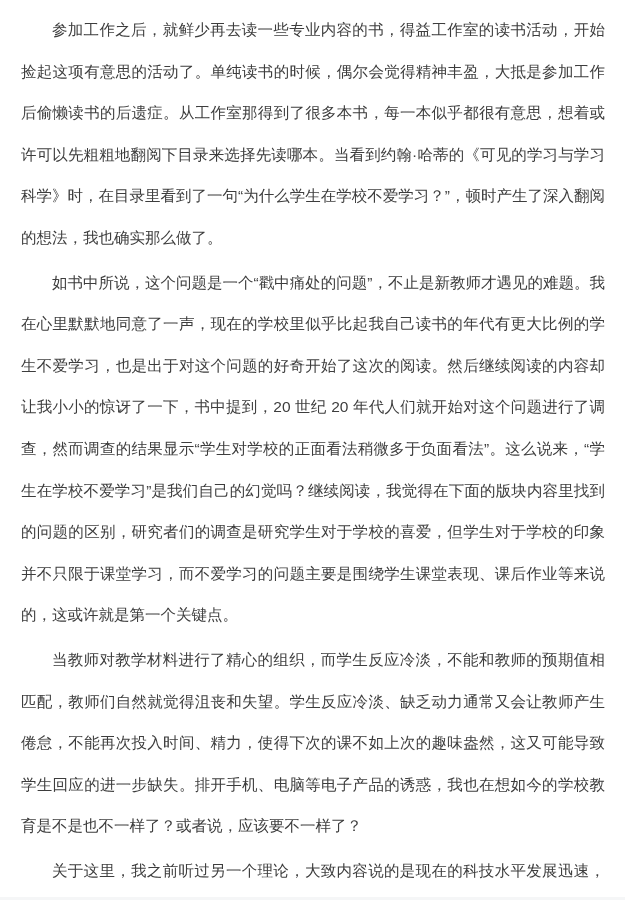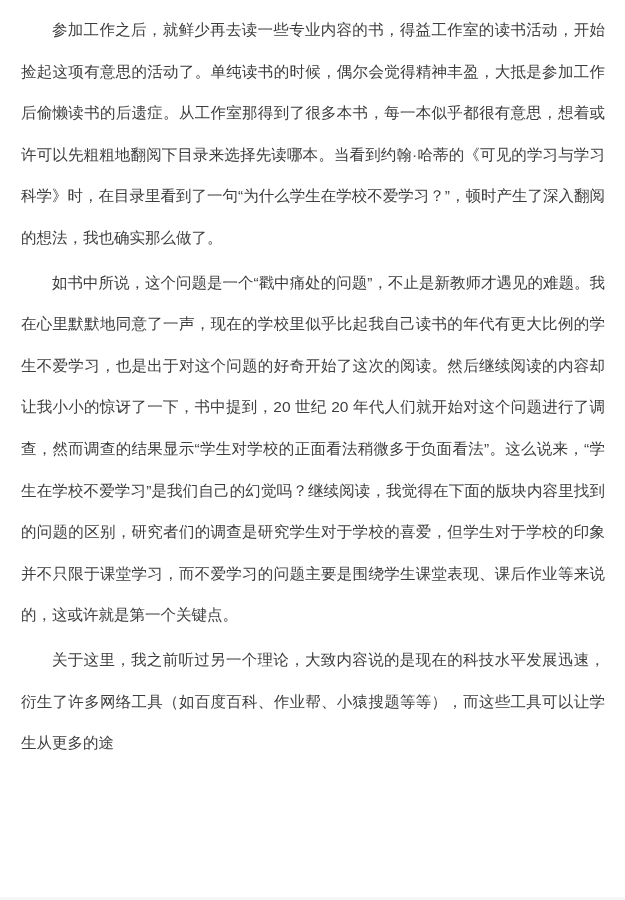--- a/index.html
+++ b/index.html
@@ -38,16 +38,17 @@
     background: #f5f6f7;
   }
 </style>
 </head>
 <body>
 
 <div class="page">
   <div class="doc-body">
     <p class="para">参加工作之后，就鲜少再去读一些专业内容的书，得益工作室的读书活动，开始捡起这项有意思的活动了。单纯读书的时候，偶尔会觉得精神丰盈，大抵是参加工作后偷懒读书的后遗症。从工作室那得到了很多本书，每一本似乎都很有意思，想着或许可以先粗粗地翻阅下目录来选择先读哪本。当看到约翰·哈蒂的《可见的学习与学习科学》时，在目录里看到了一句“为什么学生在学校不爱学习？”，顿时产生了深入翻阅的想法，我也确实那么做了。</p>
     <p class="para">如书中所说，这个问题是一个“戳中痛处的问题”，不止是新教师才遇见的难题。我在心里默默地同意了一声，现在的学校里似乎比起我自己读书的年代有更大比例的学生不爱学习，也是出于对这个问题的好奇开始了这次的阅读。然后继续阅读的内容却让我小小的惊讶了一下，书中提到，20 世纪 20 年代人们就开始对这个问题进行了调查，然而调查的结果显示“学生对学校的正面看法稍微多于负面看法”。这么说来，“学生在学校不爱学习”是我们自己的幻觉吗？继续阅读，我觉得在下面的版块内容里找到的问题的区别，研究者们的调查是研究学生对于学校的喜爱，但学生对于学校的印象并不只限于课堂学习，而不爱学习的问题主要是围绕学生课堂表现、课后作业等来说的，这或许就是第一个关键点。</p>
+    <p class="para">当教师对教学材料进行了精心的组织，而学生反应冷淡，不能和教师的预期值相匹配，教师们自然就觉得沮丧和失望。学生反应冷淡、缺乏动力通常又会让教师产生倦怠，不能再次投入时间、精力，使得下次的课不如上次的趣味盎然，这又可能导致学生回应的进一步缺失。排开手机、电脑等电子产品的诱惑，我也在想如今的学校教育是不是也不一样了？或者说，应该要不一样了？</p>
     <p class="para">关于这里，我之前听过另一个理论，大致内容说的是现在的科技水平发展迅速，衍生了许多网络工具（如百度百科、作业帮、小猿搜题等等），而这些工具可以让学生从更多的途</p>
   </div>
   <div class="page-bottom-edge"></div>
 </div>
 
 </body></html>

